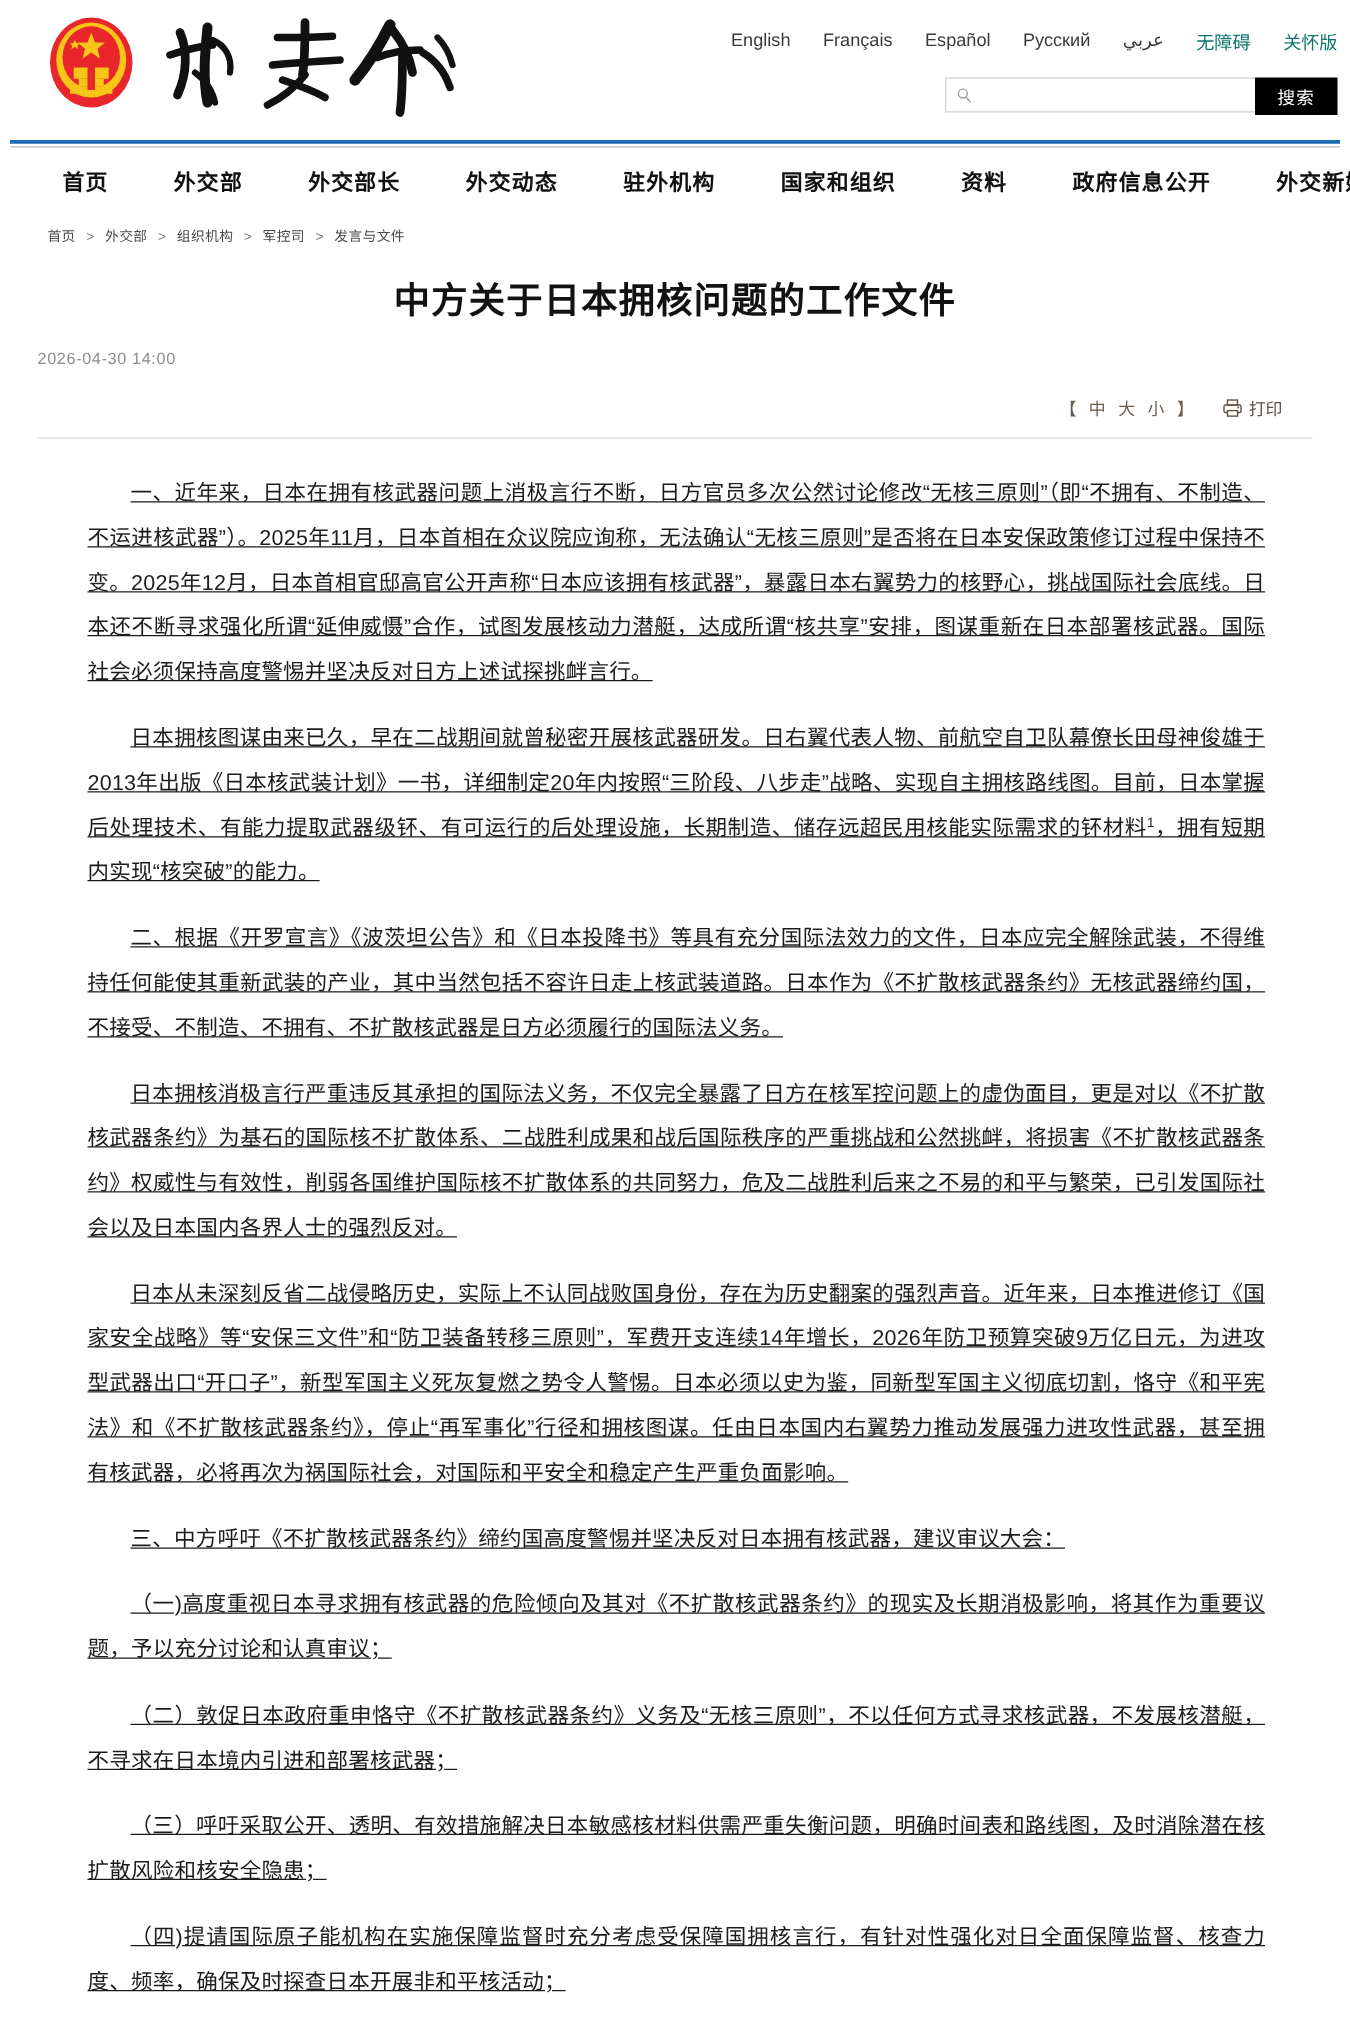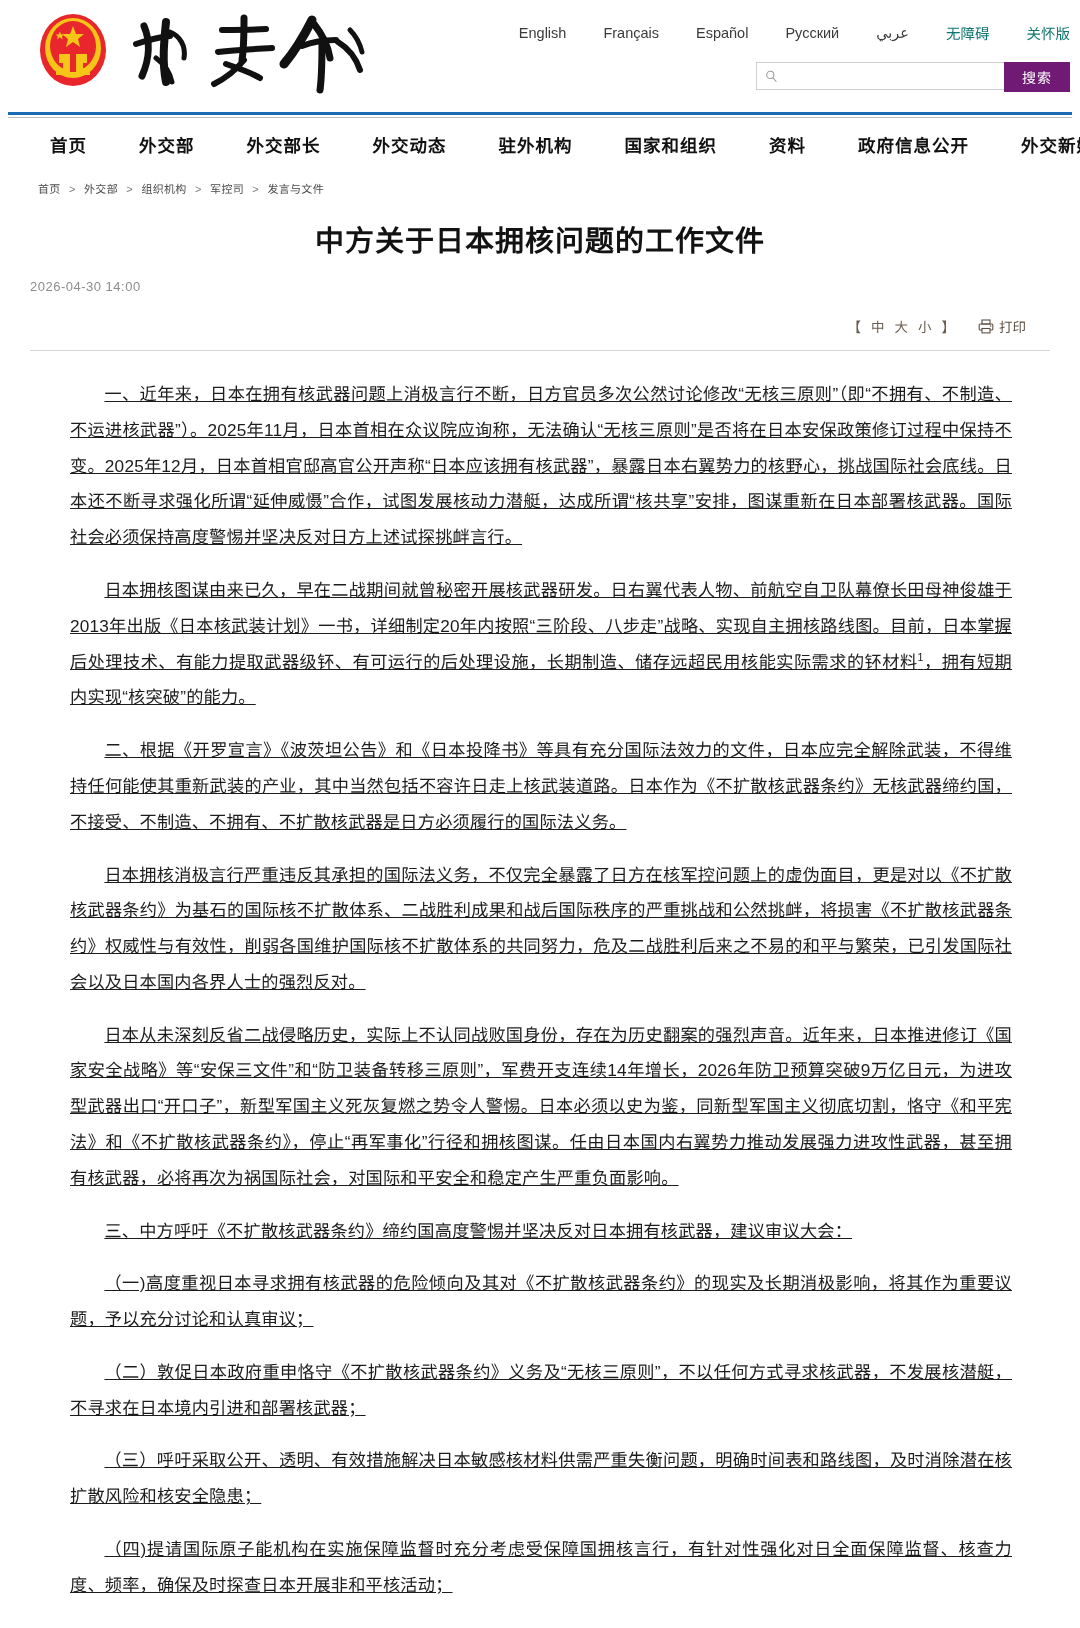--- a/index.html
+++ b/index.html
@@ -40,21 +40,21 @@
     width: 250px;
     height: 92px;
   }
 
   .lang-bar {
     position: absolute;
     right: 10px;
     top: 22px;
     display: flex;
     align-items: center;
-    gap: 37px;
+    gap: 26px;
     font-size: 14.5px;
   }
   .lang-bar a {
     color: #3a3a3a;
     text-decoration: none;
     white-space: nowrap;
   }
   .lang-bar a.accent { color: #0f766e; }
 
   .search-wrap {
@@ -88,21 +88,21 @@
     height: 100%;
     font-size: 13px;
     font-family: inherit;
     color: #333;
     background: transparent;
     padding-left: 4px;
   }
   .search-btn {
     width: 66px;
     height: 30px;
-    background: #701a75;
+    background: #000000;
     color: #fff;
     font-size: 14px;
     border: none;
     cursor: pointer;
     font-family: inherit;
     letter-spacing: 1px;
   }
 
   
   .nav-divider {

